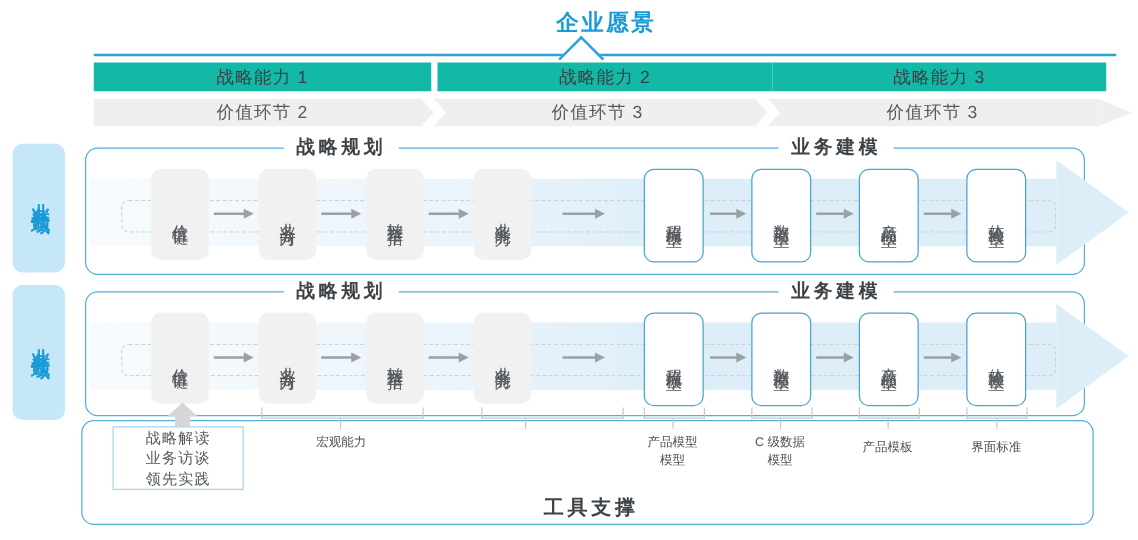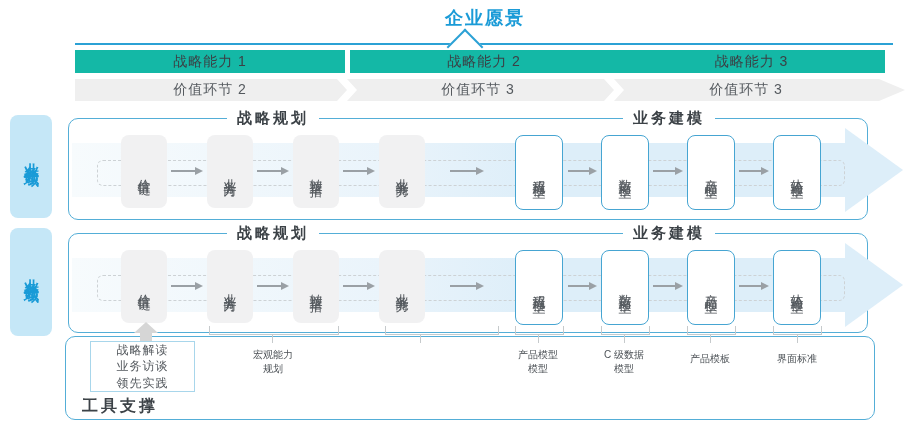--- a/index.html
+++ b/index.html
@@ -42,21 +42,21 @@
   .fbox.gray{background:#f1f1f2;}
   .fbox.outlined{background:#fff;border:1.5px solid #46a5d2;}
   .harrow{height:0;border-top:2px solid #9aa0a5;}
   .harrow::after{content:"";position:absolute;right:-2px;top:-5px;width:0;height:0;
     border-top:4px solid transparent;border-bottom:4px solid transparent;
     border-left:8px solid #9aa0a5;}
   .panel-header{transform:translate(-50%,-50%);background:#fff;padding:0 10px;
     font-size:15px;font-weight:bold;color:#3c4247;letter-spacing:3px;white-space:nowrap;}
   
   .tools-frame{left:65px;top:336px;width:808px;height:82px;border:1.5px solid #54aed7;border-radius:10px;}
-  .tools-title{left:82px;top:396px;width:808px;font-size:16px;
+  .tools-title{left:69px;top:396px;width:808px;text-align:center;font-size:16px;
     font-weight:bold;color:#3c4247;letter-spacing:3px;}
   .practice-box{left:90px;top:341px;width:103px;height:49px;border:1.5px solid #a8d6eb;
     border-radius:0;background:#fff;display:flex;flex-direction:column;align-items:center;
     justify-content:center;font-size:12px;color:#54595e;line-height:1.35;letter-spacing:1px;}
   .uparrow-head{left:134px;top:322px;width:0;height:0;border-left:12px solid transparent;
     border-right:12px solid transparent;border-bottom:11px solid #d6d6d6;}
   .uparrow-shaft{left:140px;top:332px;width:12px;height:10px;background:#d6d6d6;}
   .bracket{top:326px;height:8px;border-left:1.5px solid #c6cacc;border-right:1.5px solid #c6cacc;
     border-bottom:1.5px solid #c6cacc;}
   .btick{top:334px;width:0;height:9px;border-left:1.5px solid #c6cacc;}
@@ -159,21 +159,20 @@
   <div class="abs btick" style="left:538px;"></div>
   <div class="abs bracket" style="left:601px;width:47px;"></div>
   <div class="abs btick" style="left:624px;"></div>
   <div class="abs bracket" style="left:687px;width:47px;"></div>
   <div class="abs btick" style="left:710px;"></div>
   <div class="abs bracket" style="left:773px;width:47px;"></div>
   <div class="abs btick" style="left:797px;"></div>
 
   <div class="abs anno" style="left:273px;">
     <span>宏观能力</span>
-    <span>规划</span>
   </div>
   <div class="abs anno" style="left:538px;">
     <span>产品模型</span>
     <span>模型</span>
   </div>
   <div class="abs anno" style="left:624px;">
     <span>C 级数据</span>
     <span>模型</span>
   </div>
   <div class="abs anno" style="left:710px;top:352px;">

